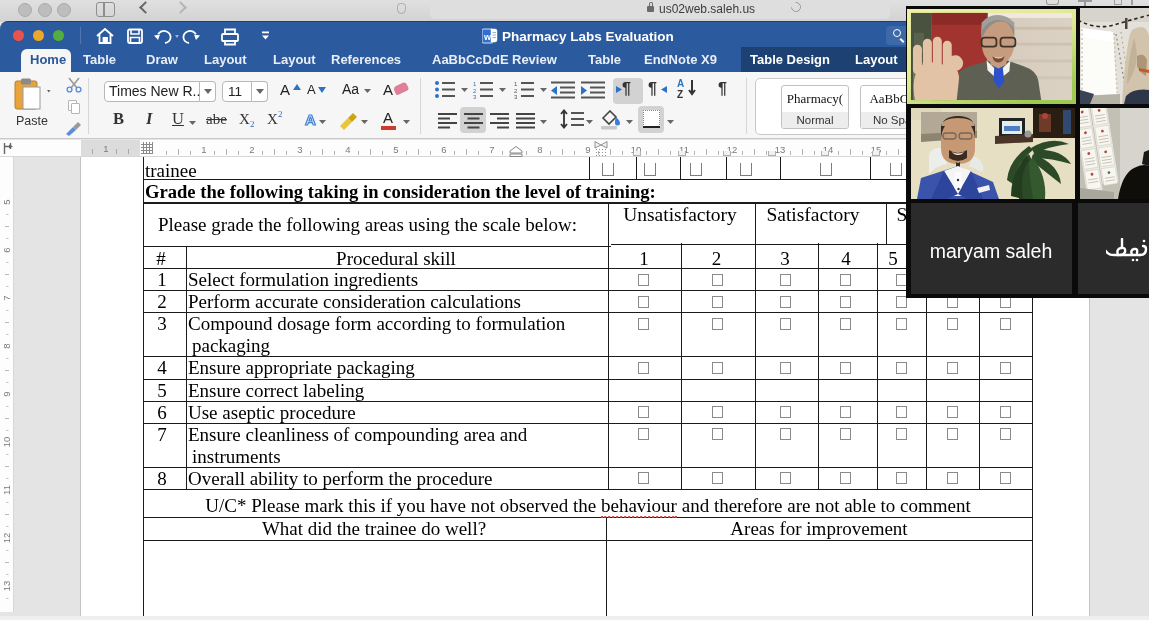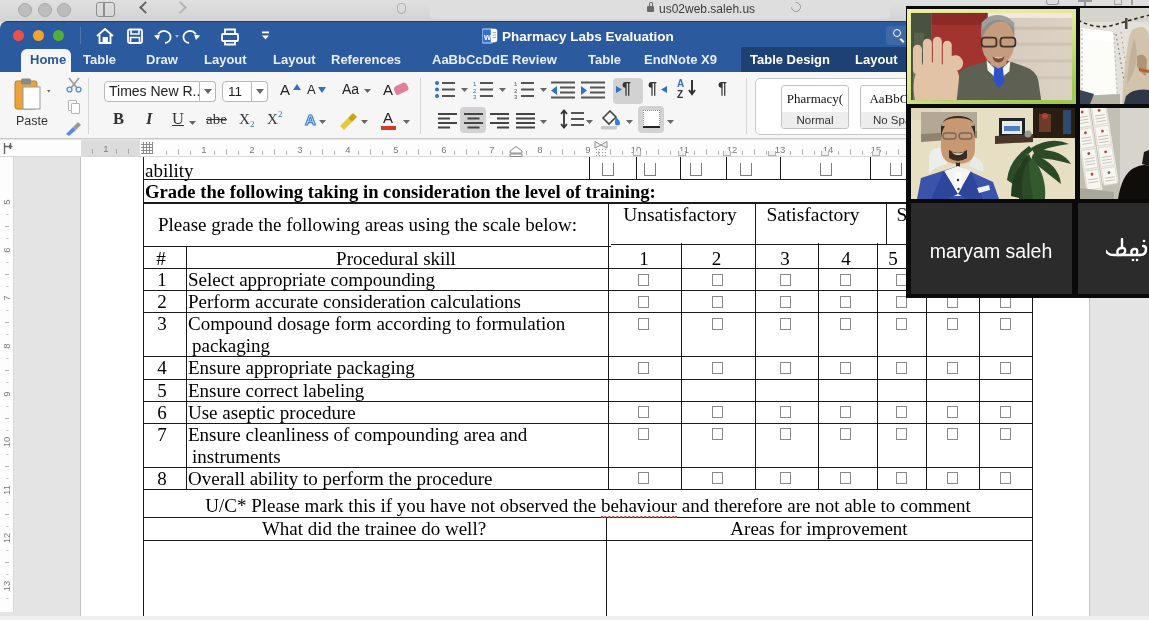--- a/index.html
+++ b/index.html
@@ -370,21 +370,21 @@
     <rect x="6" y="249" width="2.5" height="1" fill="#c9c9c9"></rect>
     <rect x="6" y="273" width="2.5" height="1" fill="#c9c9c9"></rect>
     <rect x="6" y="297" width="2.5" height="1" fill="#c9c9c9"></rect>
     <rect x="6" y="321" width="2.5" height="1" fill="#c9c9c9"></rect>
     <rect x="6" y="345" width="2.5" height="1" fill="#c9c9c9"></rect>
     <rect x="6" y="369" width="2.5" height="1" fill="#c9c9c9"></rect>
     <rect x="6" y="393" width="2.5" height="1" fill="#c9c9c9"></rect>
     <rect x="6" y="417" width="2.5" height="1" fill="#c9c9c9"></rect>
     <rect x="6" y="441" width="2.5" height="1" fill="#c9c9c9"></rect>
   </svg>
-<div style="position:absolute;left:145px;top:161px;font-family:&quot;Liberation Serif&quot;,serif;font-size:19px;font-weight:400;color:#000;white-space:nowrap;line-height:1;">ability</div>
+<div style="position:absolute;left:145px;top:161px;font-family:&quot;Liberation Serif&quot;,serif;font-size:19px;font-weight:400;color:#000;white-space:nowrap;line-height:1;">trainee</div>
 <div style="position:absolute;left:143px;top:157px;width:1px;height:22px;background:#1b1b1b"></div>
 <div style="position:absolute;left:589px;top:157px;width:1px;height:22px;background:#1b1b1b"></div>
 <div style="position:absolute;left:636px;top:157px;width:1px;height:22px;background:#1b1b1b"></div>
 <div style="position:absolute;left:680px;top:157px;width:1px;height:22px;background:#1b1b1b"></div>
 <div style="position:absolute;left:726px;top:157px;width:1px;height:22px;background:#1b1b1b"></div>
 <div style="position:absolute;left:780px;top:157px;width:1px;height:22px;background:#1b1b1b"></div>
 <div style="position:absolute;left:870px;top:157px;width:1px;height:22px;background:#1b1b1b"></div>
 <div style="position:absolute;left:602px;top:163px;width:12px;height:13px;border:1px solid #7d7d7d;border-top:none;background:#fff"></div>
 <div style="position:absolute;left:644px;top:163px;width:12px;height:13px;border:1px solid #7d7d7d;border-top:none;background:#fff"></div>
 <div style="position:absolute;left:690px;top:163px;width:12px;height:13px;border:1px solid #7d7d7d;border-top:none;background:#fff"></div>
@@ -426,21 +426,21 @@
 <div style="position:absolute;left:930px;top:205px;transform:translateX(-50%);font-family:&quot;Liberation Serif&quot;,serif;font-size:19.5px;font-weight:400;color:#000;white-space:nowrap;line-height:1;">Superior</div>
 <div style="position:absolute;left:161px;top:249px;transform:translateX(-50%);font-family:&quot;Liberation Serif&quot;,serif;font-size:19px;font-weight:400;color:#000;white-space:nowrap;line-height:1;">#</div>
 <div style="position:absolute;left:396px;top:249px;transform:translateX(-50%);font-family:&quot;Liberation Serif&quot;,serif;font-size:19px;font-weight:400;color:#000;white-space:nowrap;line-height:1;">Procedural skill</div>
 <div style="position:absolute;left:644px;top:249px;transform:translateX(-50%);font-family:&quot;Liberation Serif&quot;,serif;font-size:19px;font-weight:400;color:#000;white-space:nowrap;line-height:1;">1</div>
 <div style="position:absolute;left:716.5px;top:249px;transform:translateX(-50%);font-family:&quot;Liberation Serif&quot;,serif;font-size:19px;font-weight:400;color:#000;white-space:nowrap;line-height:1;">2</div>
 <div style="position:absolute;left:785px;top:249px;transform:translateX(-50%);font-family:&quot;Liberation Serif&quot;,serif;font-size:19px;font-weight:400;color:#000;white-space:nowrap;line-height:1;">3</div>
 <div style="position:absolute;left:846px;top:249px;transform:translateX(-50%);font-family:&quot;Liberation Serif&quot;,serif;font-size:19px;font-weight:400;color:#000;white-space:nowrap;line-height:1;">4</div>
 <div style="position:absolute;left:893px;top:249px;transform:translateX(-50%);font-family:&quot;Liberation Serif&quot;,serif;font-size:19px;font-weight:400;color:#000;white-space:nowrap;line-height:1;">5</div>
 <div style="position:absolute;left:952.5px;top:249px;transform:translateX(-50%);font-family:&quot;Liberation Serif&quot;,serif;font-size:19px;font-weight:400;color:#000;white-space:nowrap;line-height:1;">U/</div>
 <div style="position:absolute;left:162px;top:270px;transform:translateX(-50%);font-family:&quot;Liberation Serif&quot;,serif;font-size:19px;font-weight:400;color:#000;white-space:nowrap;line-height:1;">1</div>
-<div style="position:absolute;left:188px;top:270px;font-family:&quot;Liberation Serif&quot;,serif;font-size:19px;font-weight:400;color:#000;white-space:nowrap;line-height:1;">Select appropriate compounding</div>
+<div style="position:absolute;left:188px;top:270px;font-family:&quot;Liberation Serif&quot;,serif;font-size:19px;font-weight:400;color:#000;white-space:nowrap;line-height:1;">Select formulation ingredients</div>
 <div style="position:absolute;left:638px;top:274px;width:11px;height:12px;border:1px solid #8a8a8a;background:#fff"></div>
 <div style="position:absolute;left:712px;top:274px;width:11px;height:12px;border:1px solid #8a8a8a;background:#fff"></div>
 <div style="position:absolute;left:780px;top:274px;width:11px;height:12px;border:1px solid #8a8a8a;background:#fff"></div>
 <div style="position:absolute;left:840px;top:274px;width:11px;height:12px;border:1px solid #8a8a8a;background:#fff"></div>
 <div style="position:absolute;left:896px;top:274px;width:11px;height:12px;border:1px solid #8a8a8a;background:#fff"></div>
 <div style="position:absolute;left:947px;top:274px;width:11px;height:12px;border:1px solid #8a8a8a;background:#fff"></div>
 <div style="position:absolute;left:1000px;top:274px;width:11px;height:12px;border:1px solid #8a8a8a;background:#fff"></div>
 <div style="position:absolute;left:162px;top:292px;transform:translateX(-50%);font-family:&quot;Liberation Serif&quot;,serif;font-size:19px;font-weight:400;color:#000;white-space:nowrap;line-height:1;">2</div>
 <div style="position:absolute;left:188px;top:292px;font-family:&quot;Liberation Serif&quot;,serif;font-size:19px;font-weight:400;color:#000;white-space:nowrap;line-height:1;">Perform accurate consideration calculations</div>
 <div style="position:absolute;left:638px;top:296px;width:11px;height:12px;border:1px solid #8a8a8a;background:#fff"></div>

